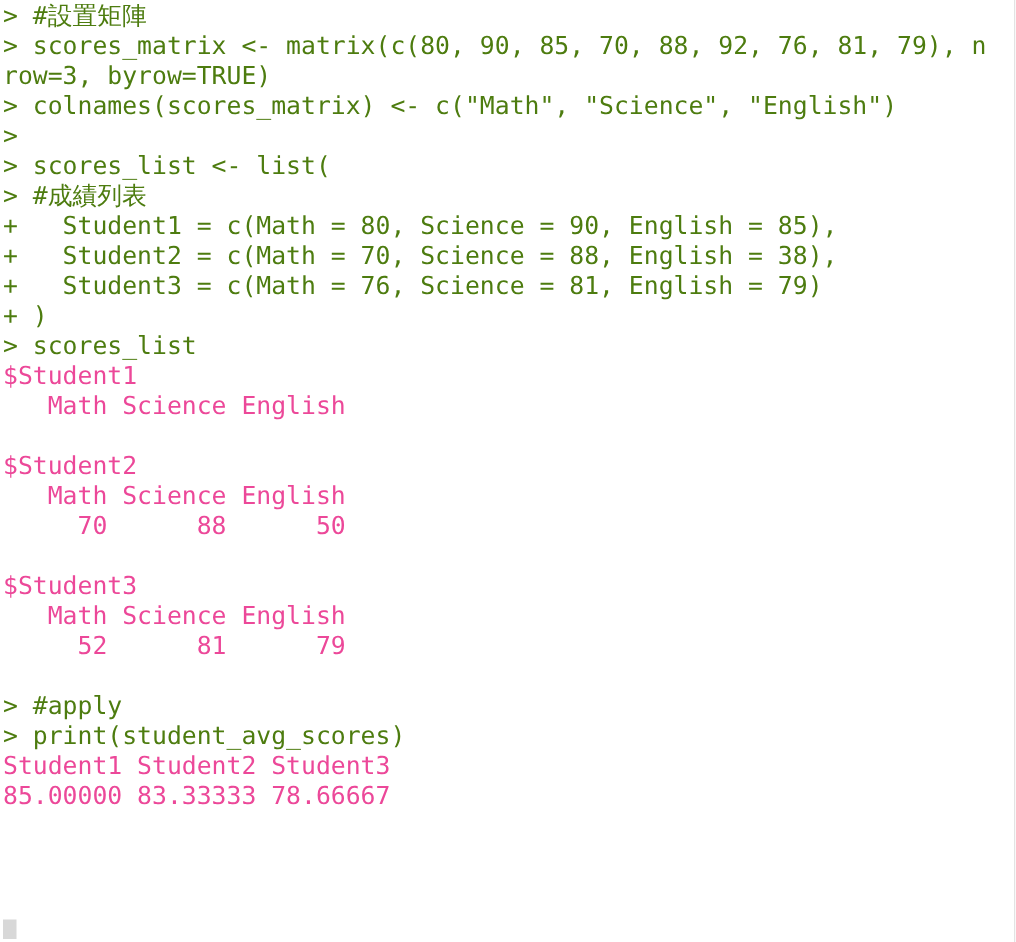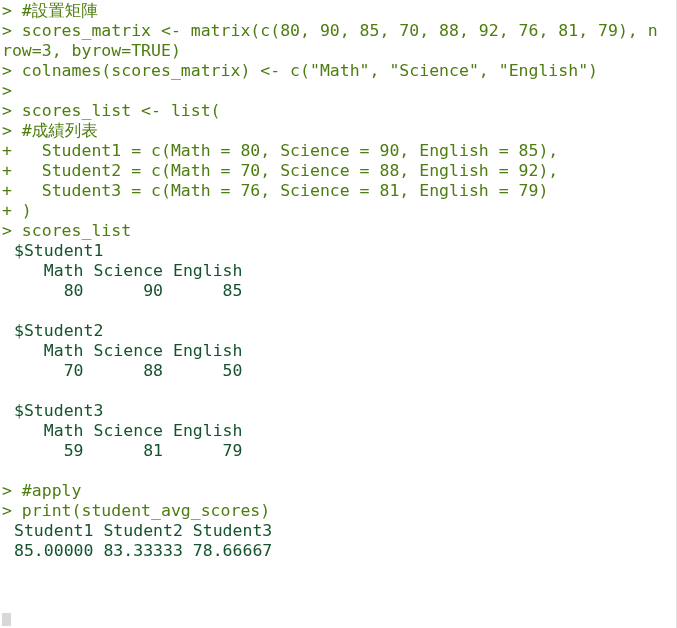--- a/index.html
+++ b/index.html
@@ -30,21 +30,21 @@
     height: 20px;
     line-height: 20px;
     font-size: 16.5px;
     letter-spacing: 0px;
     white-space: pre;
     font-family: "DejaVu Sans Mono", "Liberation Mono", monospace;
     font-variant-ligatures: none;
   }
 
   .line.input  { color: #4d7c0f; }
-  .line.output { color: #14532d; margin-left: 12px; }
+  .line.output { color: #ec4899; }
   .line.blank  { color: transparent; }
 
   
   #cursor {
     position: absolute;
     left: 2px;
     top: 613px;
     width: 9px;
     height: 13px;
     background: #d8d8d8;
@@ -56,35 +56,34 @@
 <div id="console">
   <div id="console-lines">
       <span class="line input">&gt; #設置矩陣</span>
       <span class="line input">&gt; scores_matrix &lt;- matrix(c(80, 90, 85, 70, 88, 92, 76, 81, 79), n</span>
       <span class="line input">row=3, byrow=TRUE)</span>
       <span class="line input">&gt; colnames(scores_matrix) &lt;- c("Math", "Science", "English")</span>
       <span class="line input">&gt;</span>
       <span class="line input">&gt; scores_list &lt;- list(</span>
       <span class="line input">&gt; #成績列表</span>
       <span class="line input">+   Student1 = c(Math = 80, Science = 90, English = 85),</span>
-      <span class="line input">+   Student2 = c(Math = 70, Science = 88, English = 92),</span>
+      <span class="line input">+   Student2 = c(Math = 70, Science = 88, English = 38),</span>
       <span class="line input">+   Student3 = c(Math = 76, Science = 81, English = 79)</span>
       <span class="line input">+ )</span>
       <span class="line input">&gt; scores_list</span>
       <span class="line output">$Student1</span>
       <span class="line output">   Math Science English</span>
-      <span class="line output">     80      90      85</span>
       <span class="line blank"></span>
       <span class="line output">$Student2</span>
       <span class="line output">   Math Science English</span>
       <span class="line output">     70      88      50</span>
       <span class="line blank"></span>
       <span class="line output">$Student3</span>
       <span class="line output">   Math Science English</span>
-      <span class="line output">     59      81      79</span>
+      <span class="line output">     52      81      79</span>
       <span class="line blank"></span>
       <span class="line input">&gt; #apply</span>
       <span class="line input">&gt; print(student_avg_scores)</span>
       <span class="line output">Student1 Student2 Student3</span>
       <span class="line output">85.00000 83.33333 78.66667</span>
     </div>
   <div id="cursor"></div>
 </div>
 
 </body></html>

